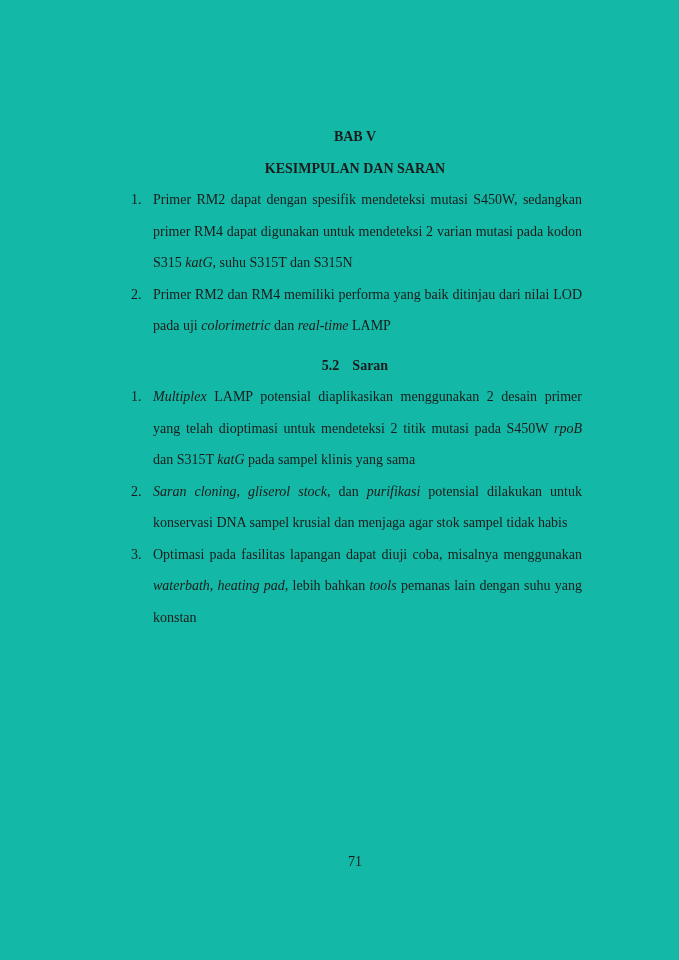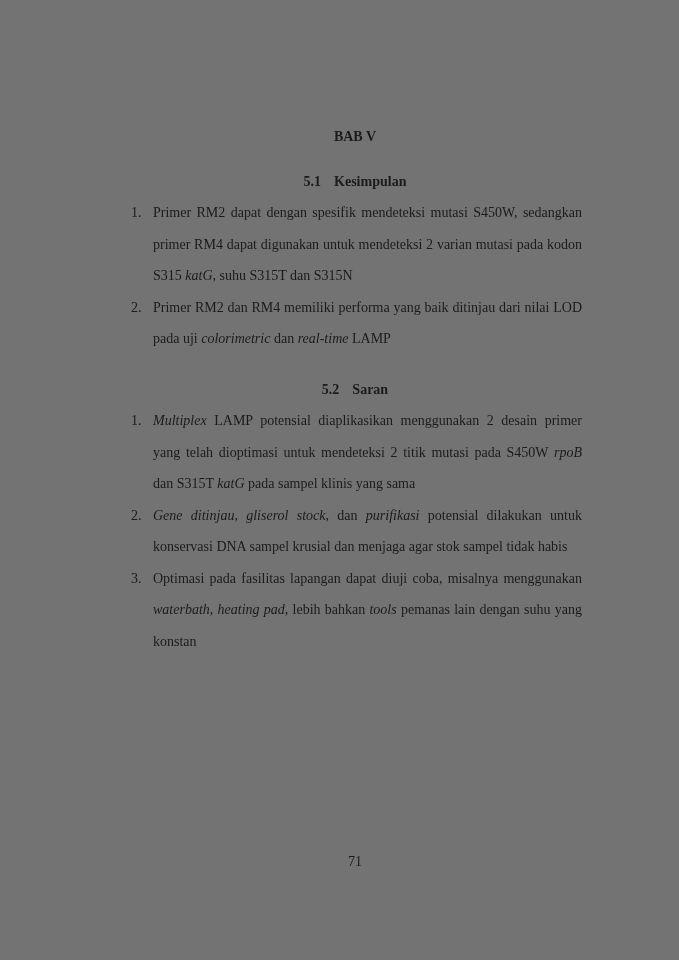--- a/index.html
+++ b/index.html
@@ -4,38 +4,38 @@
 <style>
   html, body {
     margin: 0;
     padding: 0;
     background: #ffffff;
   }
   .page {
     position: relative;
     width: 679px;
     height: 960px;
-    background: #737373;
+    background: #14b8a6;
     font-family: "Liberation Serif", "DejaVu Serif", serif;
     font-size: 14px;
     color: #1b1b1b;
     overflow: hidden;
   }
   .content {
     position: absolute;
     left: 128px;
     top: 121px;
     width: 454px;
     line-height: 31.5px;
   }
   p { margin: 0; }
   .h { font-weight: bold; }
   .center { text-align: center; }
   .sec-head { margin-top: 13px; }
-  .sec-head-2 { margin-top: 19px; }
+  .sec-head-2 { margin-top: 8px; }
   .sec-num { margin-right: 13px; }
   .para-left { text-align: left; }
   .para-just { text-align: justify; }
   .first-indent { text-indent: 27px; }
   .olist { margin: 0; }
   .list-item { display: flex; }
   .li-num {
     flex: 0 0 22px;
     padding-left: 3px;
     box-sizing: content-box;
@@ -56,22 +56,22 @@
     font-size: 14px;
   }
 </style>
 </head>
 <body>
 
 <div class="page">
   <div class="content">
 
     <p class="h center">BAB V</p>
+    <p class="h center">KESIMPULAN DAN SARAN</p>
 
-    <p class="h center sec-head"><span class="sec-num">5.1</span><span>Kesimpulan</span></p>
 
 
     <div class="olist">
         <div class="list-item">
           <span class="li-num">1.</span>
           <span class="li-body"><span>Primer RM2 dapat dengan spesifik mendeteksi mutasi S450W, sedangkan primer RM4 dapat digunakan untuk mendeteksi 2 varian mutasi pada kodon S315 </span><em>katG</em><span>, suhu S315T dan S315N</span></span>
         </div>
         <div class="list-item">
           <span class="li-num">2.</span>
           <span class="li-body"><span>Primer RM2 dan RM4 memiliki performa yang baik ditinjau dari nilai LOD pada uji </span><em>colorimetric</em><span> dan </span><em>real-time</em><span> LAMP</span></span>
@@ -81,21 +81,21 @@
     <p class="h center sec-head-2"><span class="sec-num">5.2</span><span>Saran</span></p>
 
 
     <div class="olist">
         <div class="list-item">
           <span class="li-num">1.</span>
           <span class="li-body"><em>Multiplex</em><span> LAMP potensial diaplikasikan menggunakan 2 desain primer yang telah dioptimasi untuk mendeteksi 2 titik mutasi pada S450W </span><em>rpoB</em><span> dan S315T </span><em>katG</em><span> pada sampel klinis yang sama</span></span>
         </div>
         <div class="list-item">
           <span class="li-num">2.</span>
-          <span class="li-body"><em>Gene ditinjau</em><span>, </span><em>gliserol stock</em><span>, dan </span><em>purifikasi</em><span> potensial dilakukan untuk konservasi DNA sampel krusial dan menjaga agar stok sampel tidak habis</span></span>
+          <span class="li-body"><em>Saran cloning</em><span>, </span><em>gliserol stock</em><span>, dan </span><em>purifikasi</em><span> potensial dilakukan untuk konservasi DNA sampel krusial dan menjaga agar stok sampel tidak habis</span></span>
         </div>
         <div class="list-item">
           <span class="li-num">3.</span>
           <span class="li-body"><span>Optimasi pada fasilitas lapangan dapat diuji coba, misalnya menggunakan </span><em>waterbath</em><span>, </span><em>heating pad</em><span>, lebih bahkan </span><em>tools</em><span> pemanas lain dengan suhu yang konstan</span></span>
         </div>
       </div>
 
   </div>
 
   <div class="page-number">71</div>

